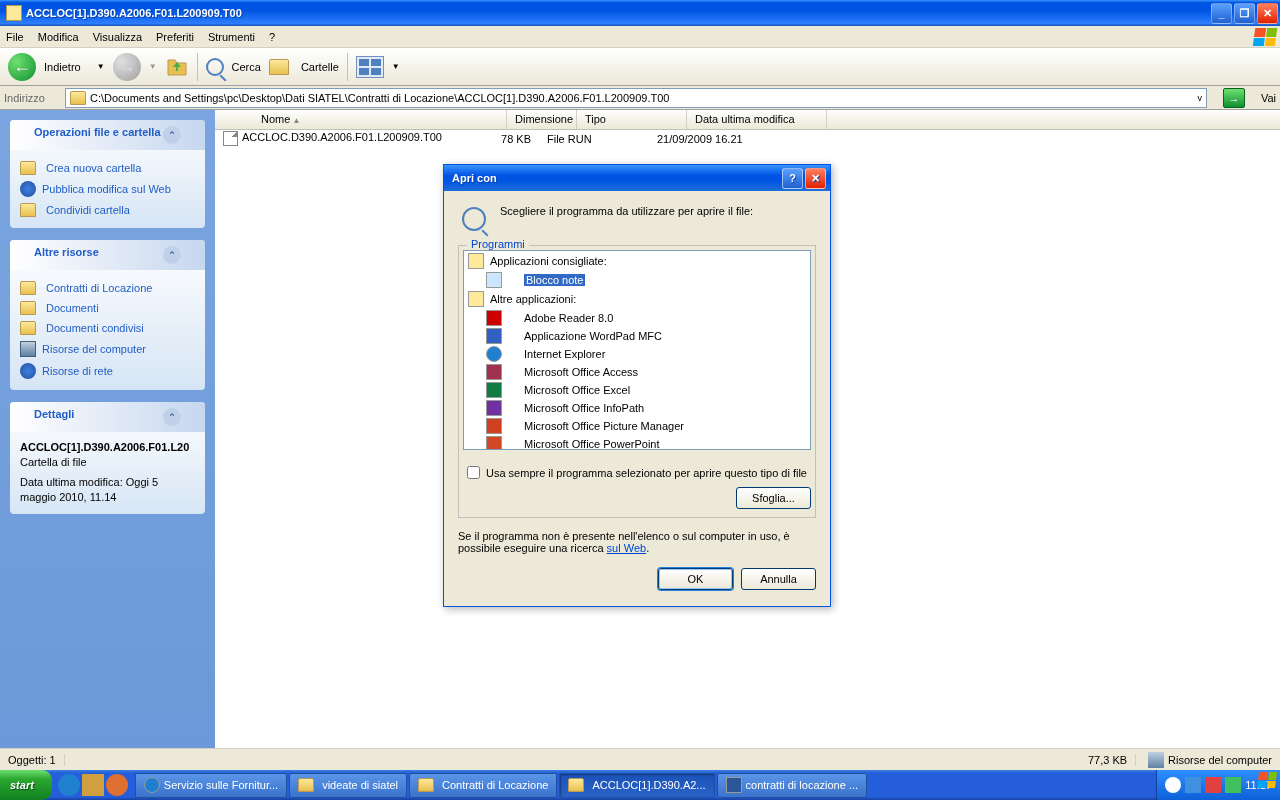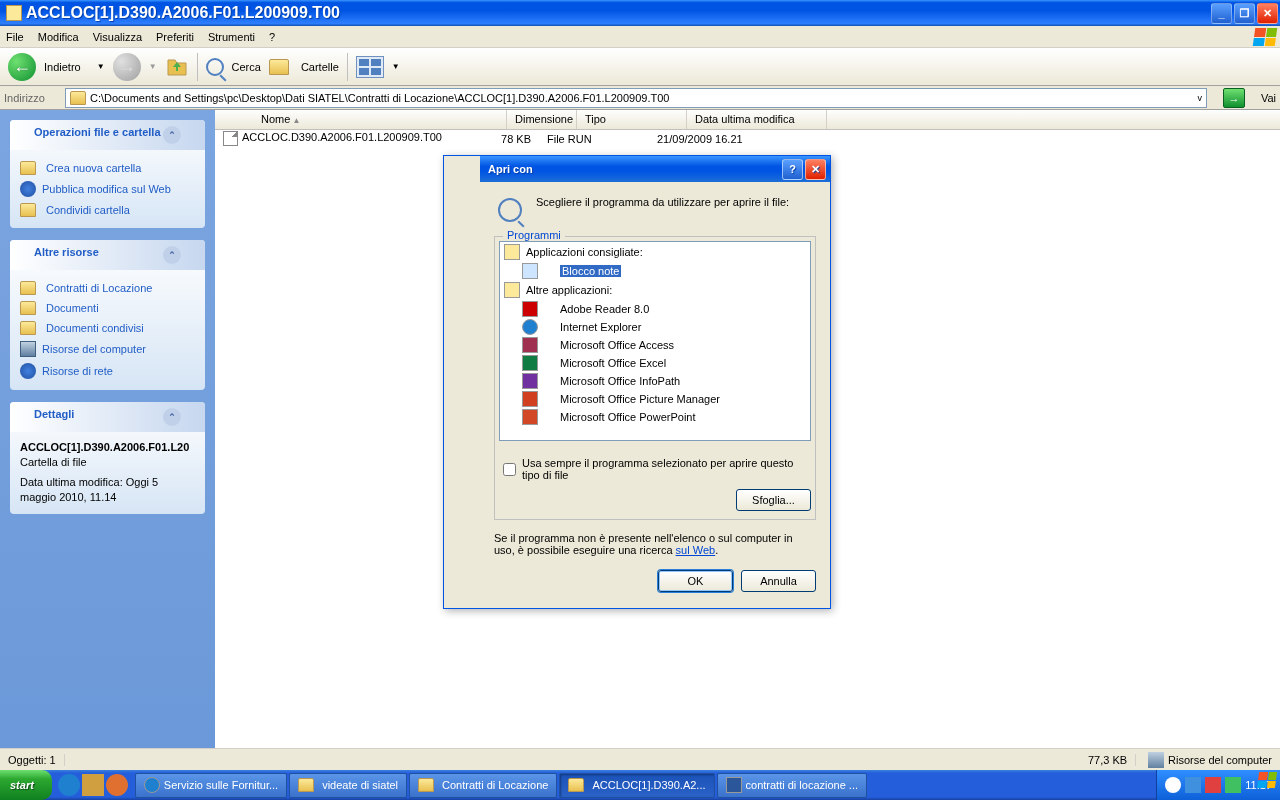--- a/index.html
+++ b/index.html
@@ -1,21 +1,21 @@
 <!DOCTYPE html>
 <html><head>
 <meta charset="utf-8">
 <style>
 * { margin:0; padding:0; box-sizing:border-box; font-family:Tahoma,sans-serif; font-size:11px; }
 body { width:1280px; height:800px; overflow:hidden; background:#ece9d8; position:relative; }
 
 
 .titlebar { height:26px; background:linear-gradient(to bottom,#3a95ff 0%,#0054e3 10%,#0054e3 40%,#2d7eff 90%,#1550b5 100%); display:flex; align-items:center; color:#fff; padding:0 2px 0 6px; }
 .titlebar .fico { width:16px; height:16px; background:#fce99a; border:1px solid #bb9850; margin-right:4px; }
-.titlebar .ttext { font-weight:bold; font-size:16px; flex:1; text-shadow:1px 1px 1px #003da8; }
+.titlebar .ttext { font-weight:bold; font-size:11px; flex:1; text-shadow:1px 1px 1px #003da8; }
 .tbtn { width:21px; height:21px; margin-left:2px; border-radius:3px; border:1px solid #fff5; display:flex; align-items:center; justify-content:center; color:#fff; font-weight:bold; font-size:11px; }
 .tmin,.tmax { background:linear-gradient(to bottom,#5aa0ff,#2060d0); }
 .tclose { background:linear-gradient(to bottom,#ff8060,#e02000); }
 
 
 .menubar { height:22px; background:#ece9d8; display:flex; align-items:center; padding:0 6px; gap:14px; border-bottom:1px solid #d4d0c8; position:relative; }
 .menubar span { color:#000; cursor:default; }
 .winlogo { position:absolute; right:4px; top:2px; width:22px; height:18px; display:grid; grid-template:1fr 1fr/1fr 1fr; gap:1px; transform:skewX(-8deg); }
 .winlogo div:nth-child(1){background:#f35325;} .winlogo div:nth-child(2){background:#81bc06;} .winlogo div:nth-child(3){background:#05a6f0;} .winlogo div:nth-child(4){background:#ffba08;}
 
@@ -55,21 +55,21 @@
 .filearea { flex:1; background:#fff; position:relative; }
 .colhdr { height:20px; background:linear-gradient(to bottom,#fefefe,#ece9d8); border-bottom:1px solid #c0c0c0; display:flex; }
 .colhdr div { padding:3px 8px; border-right:1px solid #d4d0c8; }
 .colhdr .sort::after { content:" ▲"; font-size:8px; color:#888; }
 .filerow { display:flex; height:17px; align-items:center; }
 .filerow .cell { padding:0 8px; white-space:nowrap; overflow:hidden; }
 .fico16 { width:15px; height:15px; background:#fff; border:1px solid #888; display:inline-block; vertical-align:middle; margin-right:4px; position:relative; }
 .fico16::before { content:""; position:absolute; top:0; right:0; width:5px; height:5px; background:linear-gradient(135deg,#fff 50%,#888 50%); }
 
 
-.dialog { position:absolute; left:443px; top:155px; width:388px; background:#ece9d8; border:1px solid #0054e3; box-shadow:2px 2px 8px rgba(0,0,0,.3);padding-left:36px; }
+.dialog { position:absolute; left:443px; top:164px; width:388px; background:#ece9d8; border:1px solid #0054e3; box-shadow:2px 2px 8px rgba(0,0,0,.3); }
 .dlgtitle { height:26px; background:linear-gradient(to bottom,#3a95ff,#0054e3 40%,#0054e3 60%,#1e6ed8); display:flex; align-items:center; color:#fff; padding:0 4px 0 8px; font-weight:bold; text-shadow:1px 1px 1px #003da8; }
 .dlgtitle span:first-child { flex:1; }
 .dlgbtn { width:21px; height:21px; margin-left:2px; border-radius:3px; border:1px solid #fff8; display:flex; align-items:center; justify-content:center; font-weight:bold; }
 .dlghelp { background:linear-gradient(to bottom,#5aa0ff,#2060d0); color:#fff; }
 .dlgclose { background:linear-gradient(to bottom,#ff8060,#e02000); color:#fff; }
 .dlgbody { padding:12px 14px; }
 .dlgtop { display:flex; gap:10px; margin-bottom:10px; }
 .dlgico { width:32px; height:32px; flex-shrink:0; display:flex; align-items:center; justify-content:center; }
 .dlginfo { line-height:1.6; }
 .fieldset { border:1px solid #c0c0c0; padding:4px; position:relative; margin-bottom:8px; }
@@ -277,20 +277,24 @@
           </div>
         <div class="pgroup">
             <div class="appico" style="background:#fce99a;"></div>
             <span>Altre applicazioni:</span>
           </div>
         <div class="pitem">
             <div class="appico" style="background:#c00;"></div>
             <span>Adobe Reader 8.0</span>
           </div>
         <div class="pitem">
+            <div class="appico" style="background:#3060c0;"></div>
+            <span>Applicazione WordPad MFC</span>
+          </div>
+        <div class="pitem">
             <div class="appico" style="background:#2080d0;border-radius:50%;"></div>
             <span>Internet Explorer</span>
           </div>
         <div class="pitem">
             <div class="appico" style="background:#a03050;"></div>
             <span>Microsoft Office Access</span>
           </div>
         <div class="pitem">
             <div class="appico" style="background:#107c41;"></div>
             <span>Microsoft Office Excel</span>

